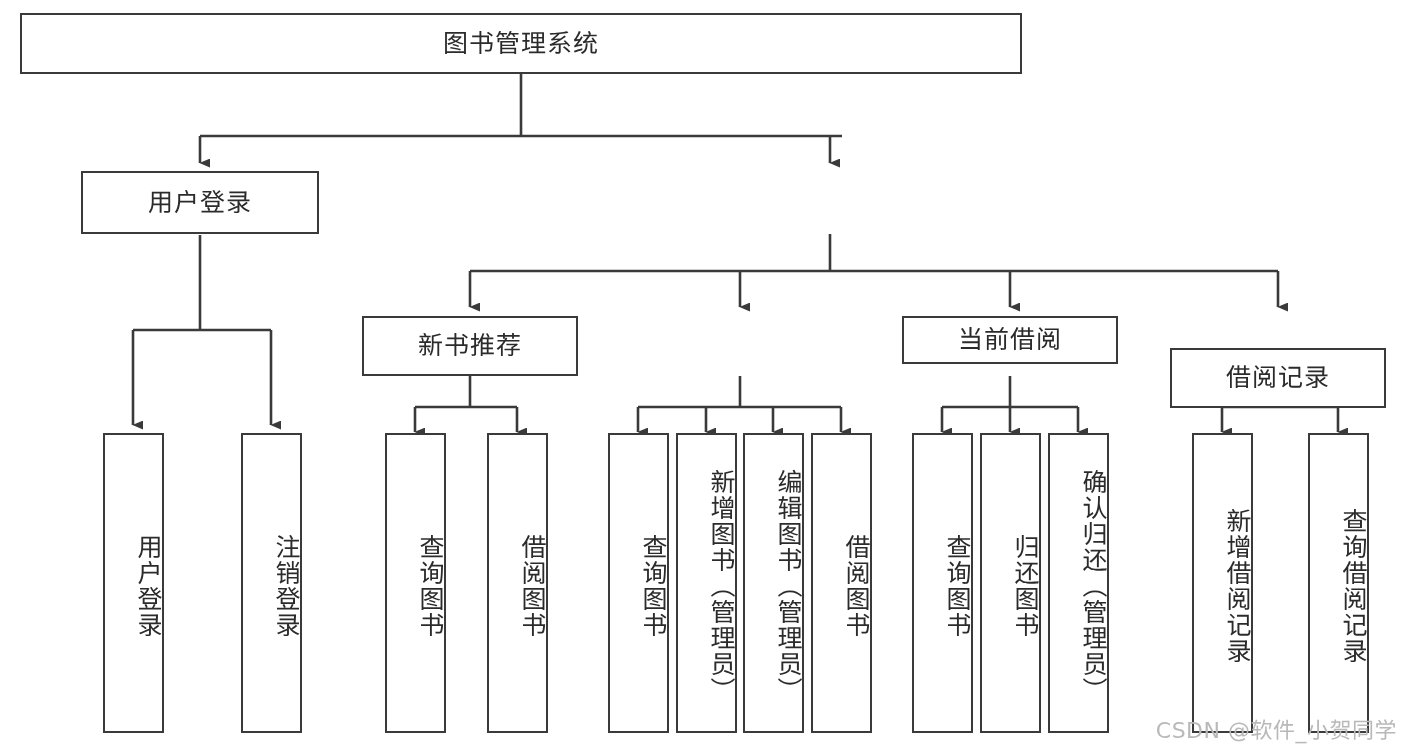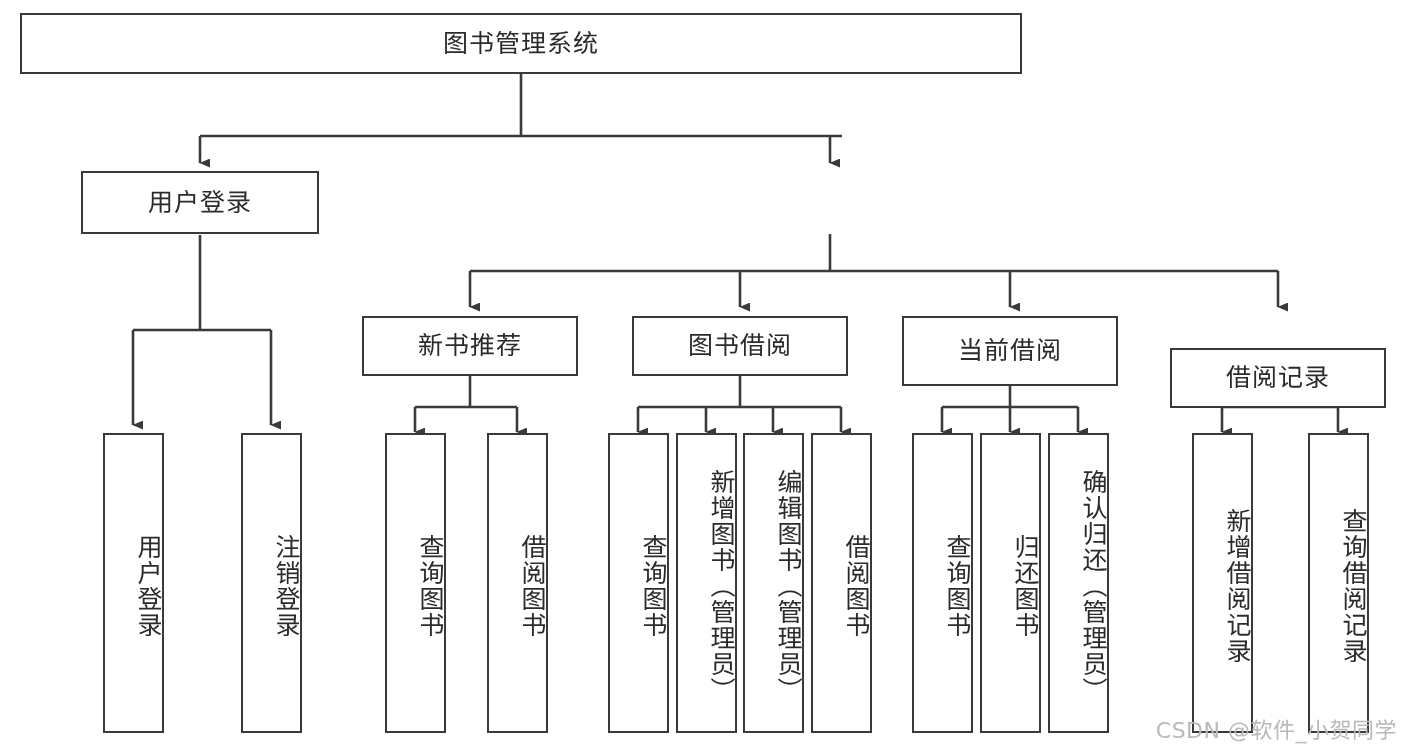--- a/index.html
+++ b/index.html
@@ -130,25 +130,22 @@
 
   <div class="node node-h" style="left:81px; top:171px; width:238px; height:63px;">
     <span>用户登录</span>
   </div>
 
 
   <div class="node node-h" style="left:362px; top:316px; width:216px; height:60px;">
     <span>新书推荐</span>
   </div>
 
-  <div class="node node-h" style="left:632px; top:316px; width:216px; height:60px;">
-    <span>图书借阅</span>
-  </div>
-
-  <div class="node node-h" style="left:902px; top:316px; width:216px; height:70px;">
+
+  <div class="node node-h" style="left:902px; top:316px; width:216px; height:48px;">
     <span>当前借阅</span>
   </div>
 
   <div class="node node-h" style="left:1170px; top:316px; width:216px; height:60px;margin-top:32px;">
     <span>借阅记录</span>
   </div>
 
   <div class="node node-v" style="left:103px; top:433px; width:61px; height:300px;">
     <span>用户登录</span>
   </div>

